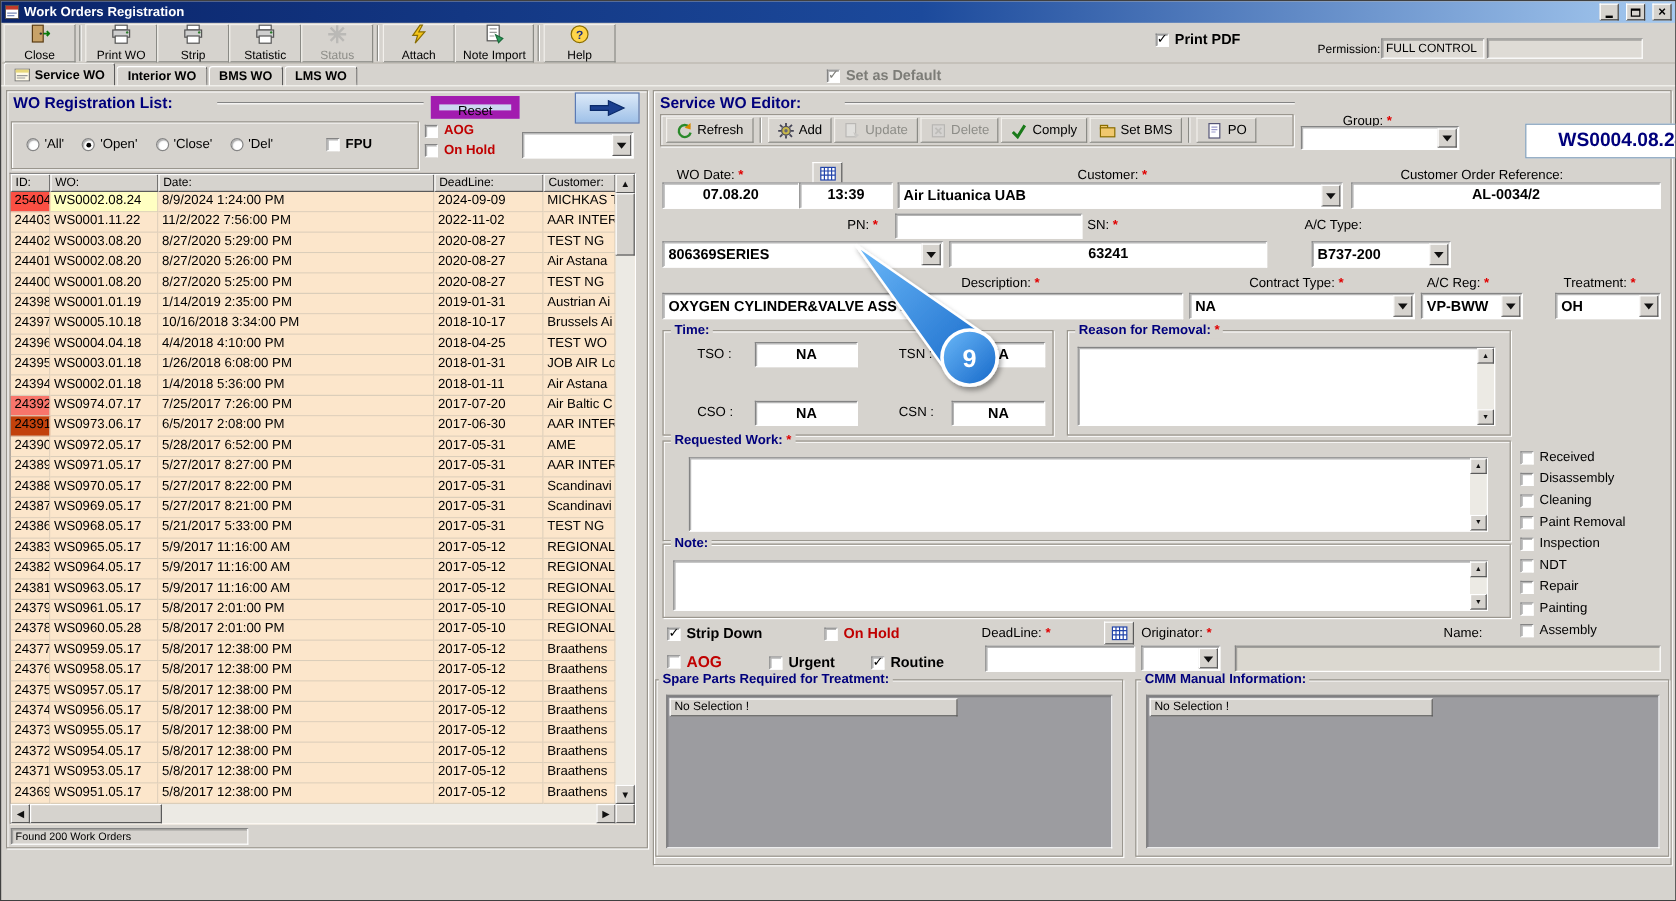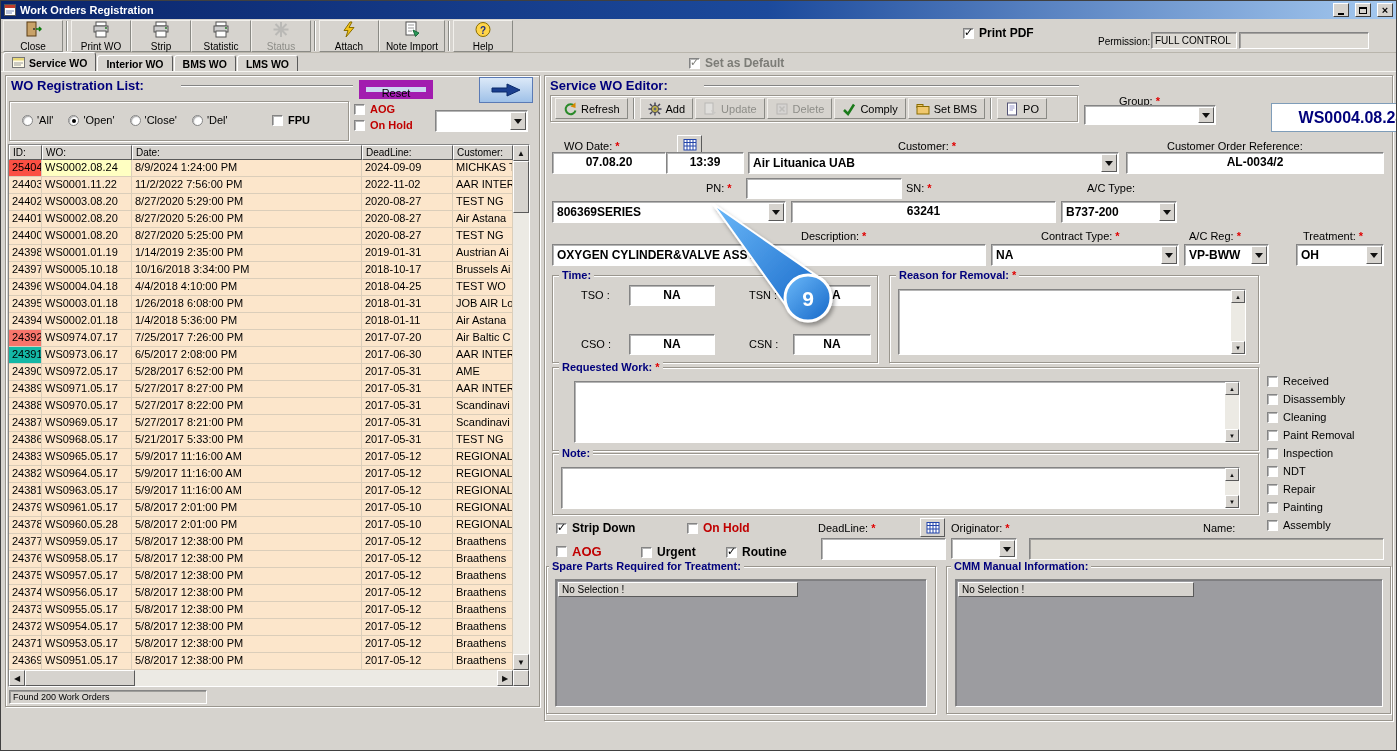--- a/index.html
+++ b/index.html
@@ -330,21 +330,21 @@
           <div class="td w-customer">Air Astana</div>
         </div>
         <div class="tr">
           <div class="td w-id" style="background: rgb(248, 117, 107);">24392</div>
           <div class="td w-wo">WS0974.07.17</div>
           <div class="td w-date">7/25/2017 7:26:00 PM</div>
           <div class="td w-deadline">2017-07-20</div>
           <div class="td w-customer">Air Baltic C</div>
         </div>
         <div class="tr">
-          <div class="td w-id" style="background: #14b8a6;">24391</div>
+          <div class="td w-id" style="background: #c2410c;">24391</div>
           <div class="td w-wo">WS0973.06.17</div>
           <div class="td w-date">6/5/2017 2:08:00 PM</div>
           <div class="td w-deadline">2017-06-30</div>
           <div class="td w-customer">AAR INTER</div>
         </div>
         <div class="tr">
           <div class="td w-id">24390</div>
           <div class="td w-wo">WS0972.05.17</div>
           <div class="td w-date">5/28/2017 6:52:00 PM</div>
           <div class="td w-deadline">2017-05-31</div>
@@ -588,21 +588,21 @@
   <span class="abs lbl" style="left:705px;top:181px"><span>PN:</span><span class="req">*</span></span>
   <div class="abs in" style="left:745px;top:177px;width:156px;height:21px"></div>
   <span class="abs lbl" style="left:905px;top:181px"><span>SN:</span><span class="req">*</span></span>
   <span class="abs lbl" style="left:1086px;top:181px">A/C Type:</span>
 
   <div class="abs in combo" style="left:551px;top:200px;width:234px;height:22px">
     <span class="ct val">806369SERIES</span>
     <span class="dd out"></span>
   </div>
   <div class="abs in val cfield" style="left:790px;top:200px;width:265px;height:22px">63241</div>
-  <div class="abs in combo" style="left:1060px;top:200px;width:116px;height:22px">
+  <div class="abs in combo" style="left:1092px;top:200px;width:116px;height:22px">
     <span class="ct val">B737-200</span>
     <span class="dd out"></span>
   </div>
 
   <span class="abs lbl" style="left:800px;top:229px"><span>Description:</span><span class="req">*</span></span>
   <span class="abs lbl" style="left:1040px;top:229px"><span>Contract Type:</span><span class="req">*</span></span>
   <span class="abs lbl" style="left:1188px;top:229px"><span>A/C Reg:</span><span class="req">*</span></span>
   <span class="abs lbl" style="left:1302px;top:229px"><span>Treatment:</span><span class="req">*</span></span>
 
   <div class="abs in val" style="left:551px;top:243px;width:434px;height:22px;line-height:20px;padding-left:4px;overflow:hidden;white-space:nowrap">OXYGEN CYLINDER&amp;VALVE ASSY</div>

